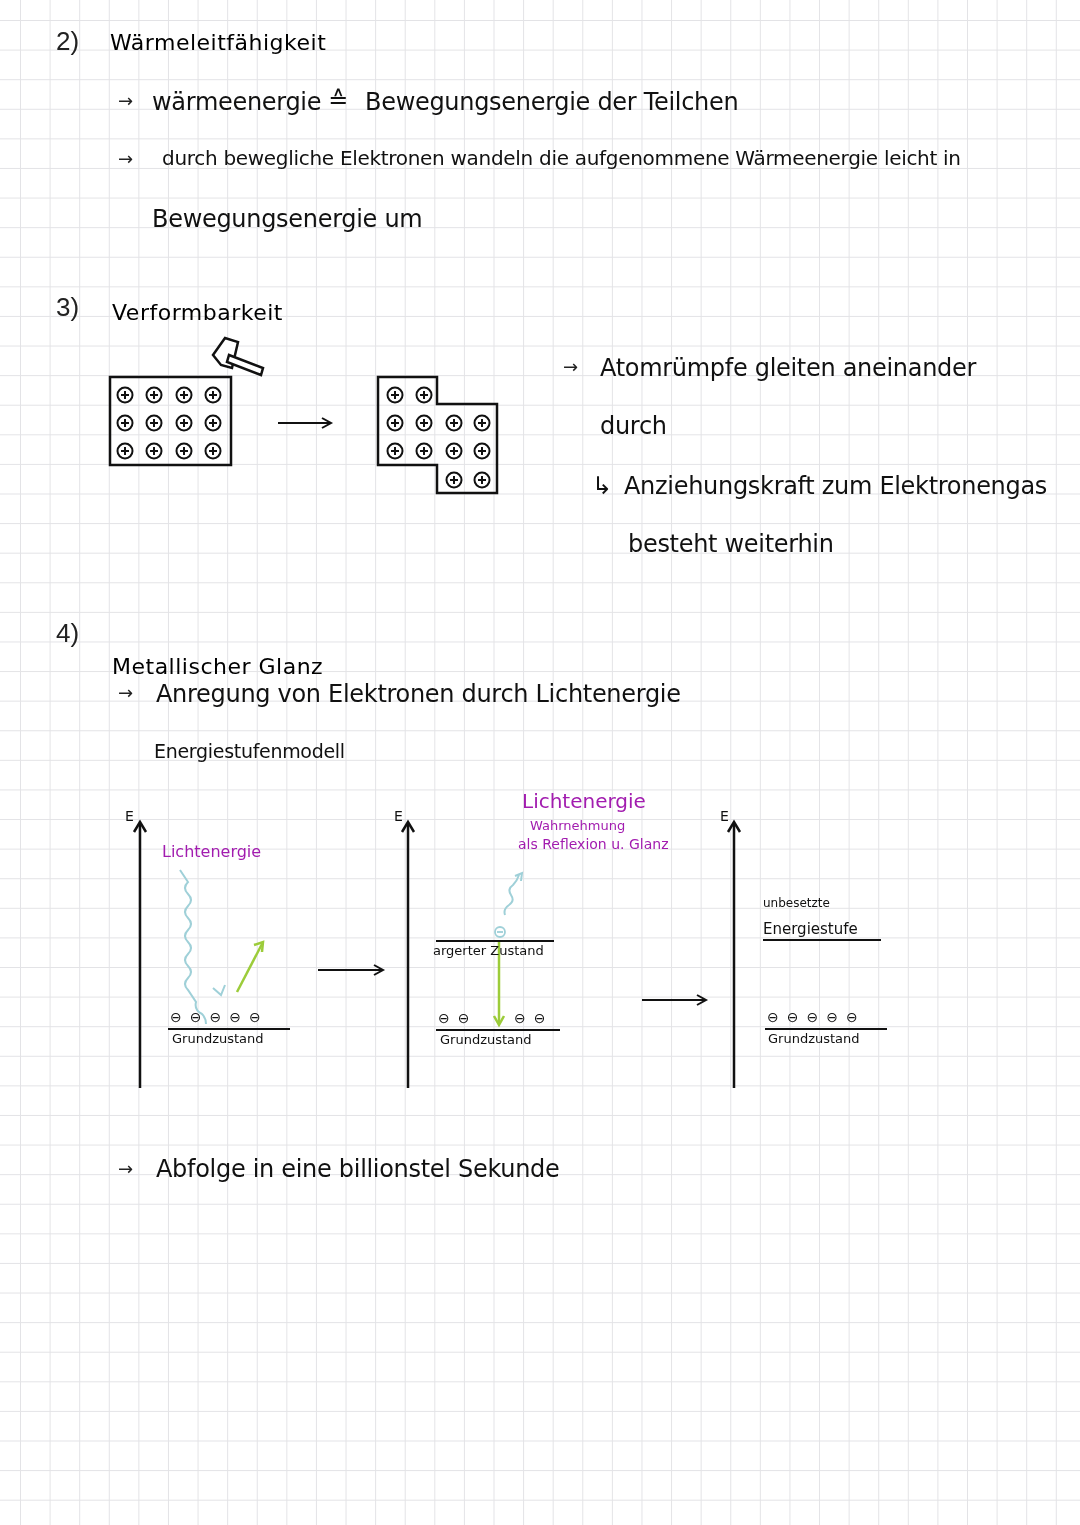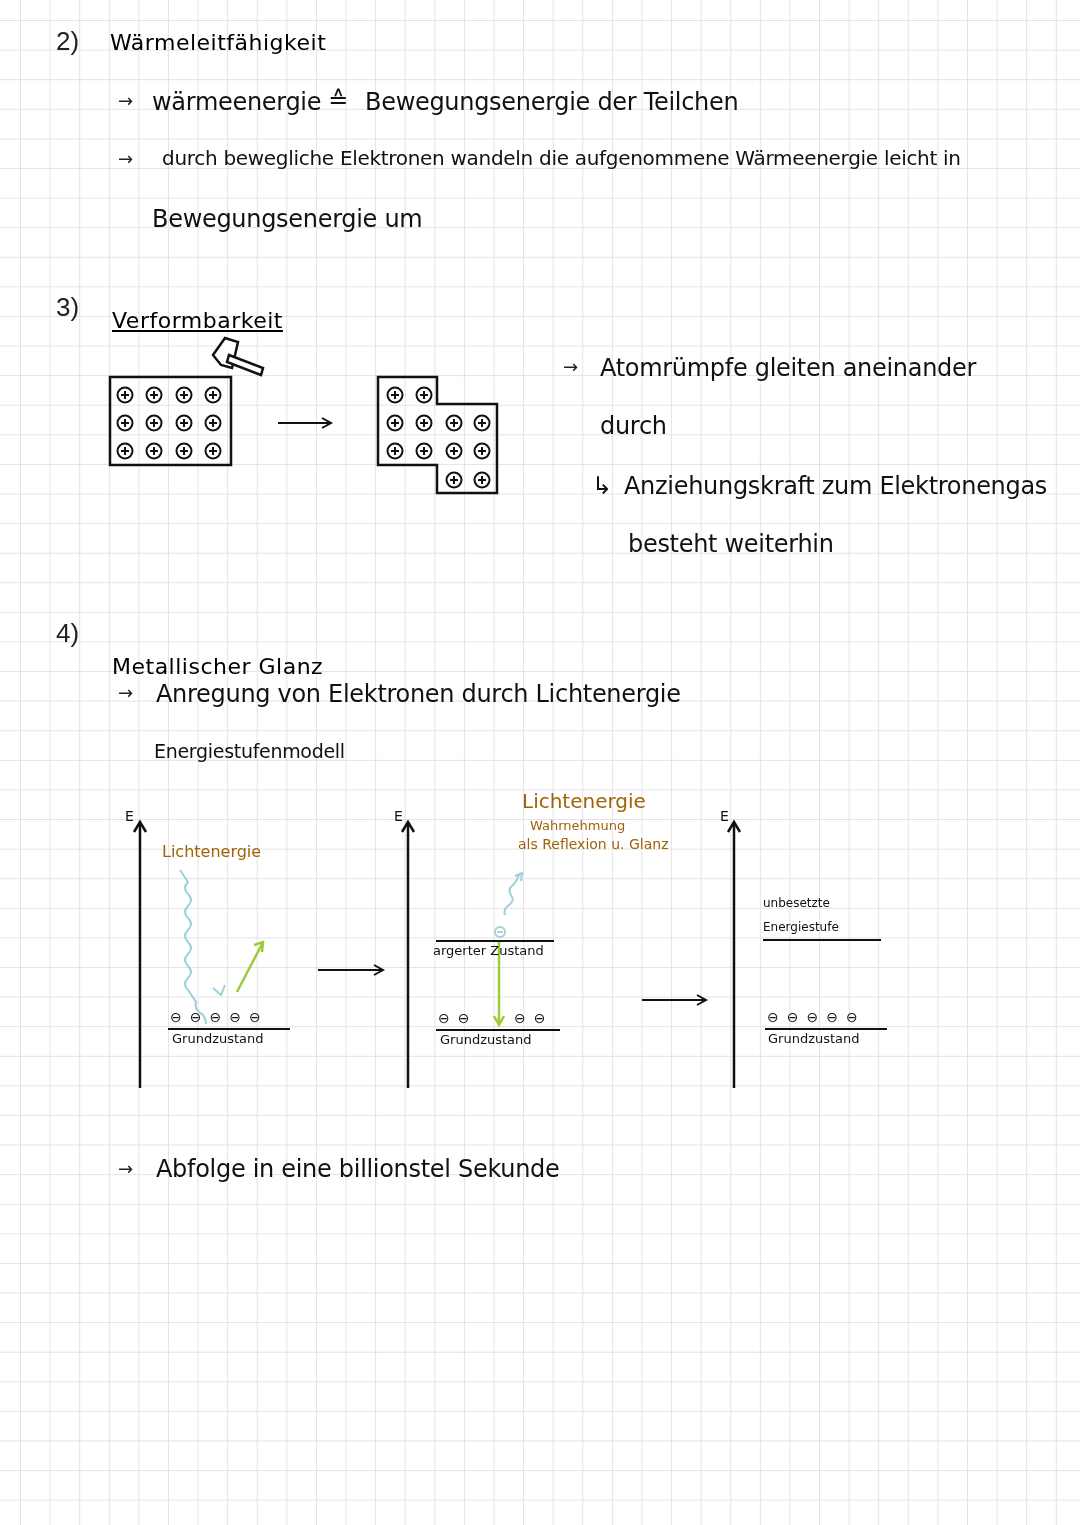--- a/index.html
+++ b/index.html
@@ -13,40 +13,40 @@
     background-position: 20px 20px;
     font-family: "DejaVu Sans", sans-serif;
     color: #111;
   }
   .abs { position: absolute; white-space: nowrap; }
   .num { font-size: 26px; color: #222; font-family: "Liberation Sans", sans-serif; }
   .heading { font-size: 22px; color: #000000; font-family: "DejaVu Sans", sans-serif; letter-spacing: 0.5px; }
   .txt { font-size: 24px; color: #111; font-family: "DejaVu Sans", sans-serif; letter-spacing: -0.3px; }
   .small { font-size: 14px; color: #111; font-family: "DejaVu Sans", sans-serif; }
   .arrow { font-size: 18px; color: #222; }
-  .blue { color: #a16207; }
+  .blue { color: #a21caf; }
   svg.diagram { position: absolute; left: 0; top: 0; }
 </style>
 </head>
 <body>
 
 <div class="abs num" style="left:56px; top:26px;">2)</div>
 <div class="abs heading" style="left:110px; top:30px;">Wärmeleitfähigkeit</div>
 
 <div class="abs arrow" style="left:118px; top:90px;">→</div>
 <div class="abs txt" style="left:152px; top:88px;">wärmeenergie</div>
 <div class="abs txt" style="left:328px; top:86px;">≙</div>
 <div class="abs txt" style="left:365px; top:88px;">Bewegungsenergie der Teilchen</div>
 
 <div class="abs arrow" style="left:118px; top:148px;">→</div>
 <div class="abs txt" style="left:162px; top:146px; font-size:20px;">durch bewegliche Elektronen wandeln die aufgenommene Wärmeenergie leicht in</div>
 <div class="abs txt" style="left:152px; top:205px;">Bewegungsenergie um</div>
 
 <div class="abs num" style="left:56px; top:292px;">3)</div>
-<div class="abs heading" style="left:112px; top:308px;text-decoration:underline;">Verformbarkeit</div>
+<div class="abs heading" style="left:112px; top:300px;">Verformbarkeit</div>
 
 <svg class="diagram" width="1080" height="1525">
 
   <g stroke="#111" stroke-width="2.5" fill="#fff">
     <polygon points="213,355 225,338 238,342 232,368 221,365"></polygon>
     <polygon points="229,355 263,368 261,375 227,362"></polygon>
   </g>
 
   <rect x="110" y="377" width="121" height="88" fill="none" stroke="#111" stroke-width="2.5"></rect>
   <g fill="none" stroke="#111" stroke-width="2">
@@ -197,20 +197,20 @@
 <div class="abs small" style="left:438px; top:1010px; letter-spacing:8px;">
   <span>⊖</span><span>⊖</span>
 </div>
 <div class="abs small" style="left:514px; top:1010px; letter-spacing:8px;">
   <span>⊖</span><span>⊖</span>
 </div>
 <div class="abs small" style="left:440px; top:1032px; font-size:13px;">Grundzustand</div>
 
 <div class="abs small" style="left:720px; top:808px;">E</div>
 <div class="abs small" style="left:763px; top:896px; font-size:12px;">unbesetzte</div>
-<div class="abs small" style="left:763px; top:920px; font-size:12px;">Energiestufe</div>
+<div class="abs small" style="left:763px; top:920px; font-size:15px;">Energiestufe</div>
 <div class="abs small" style="left:767px; top:1009px; letter-spacing:8px;">
   <span>⊖</span><span>⊖</span><span>⊖</span><span>⊖</span><span>⊖</span>
 </div>
 <div class="abs small" style="left:768px; top:1031px; font-size:13px;">Grundzustand</div>
 
 <div class="abs arrow" style="left:118px; top:1158px;">→</div>
 <div class="abs txt" style="left:156px; top:1155px;">Abfolge in eine billionstel Sekunde</div>
 
 </body></html>

